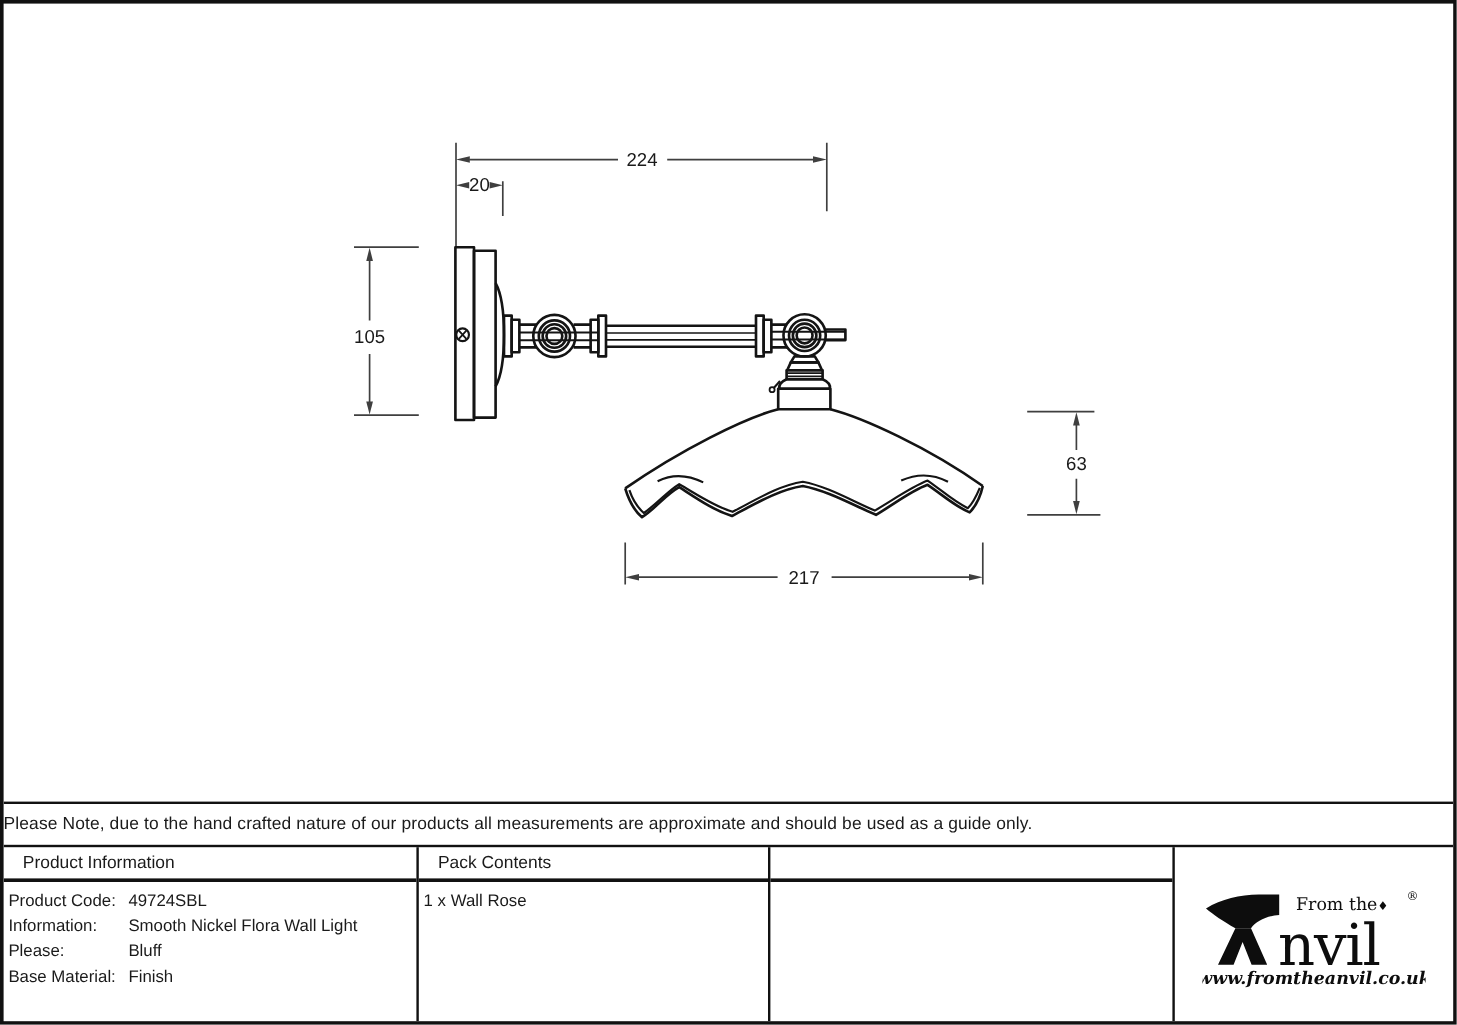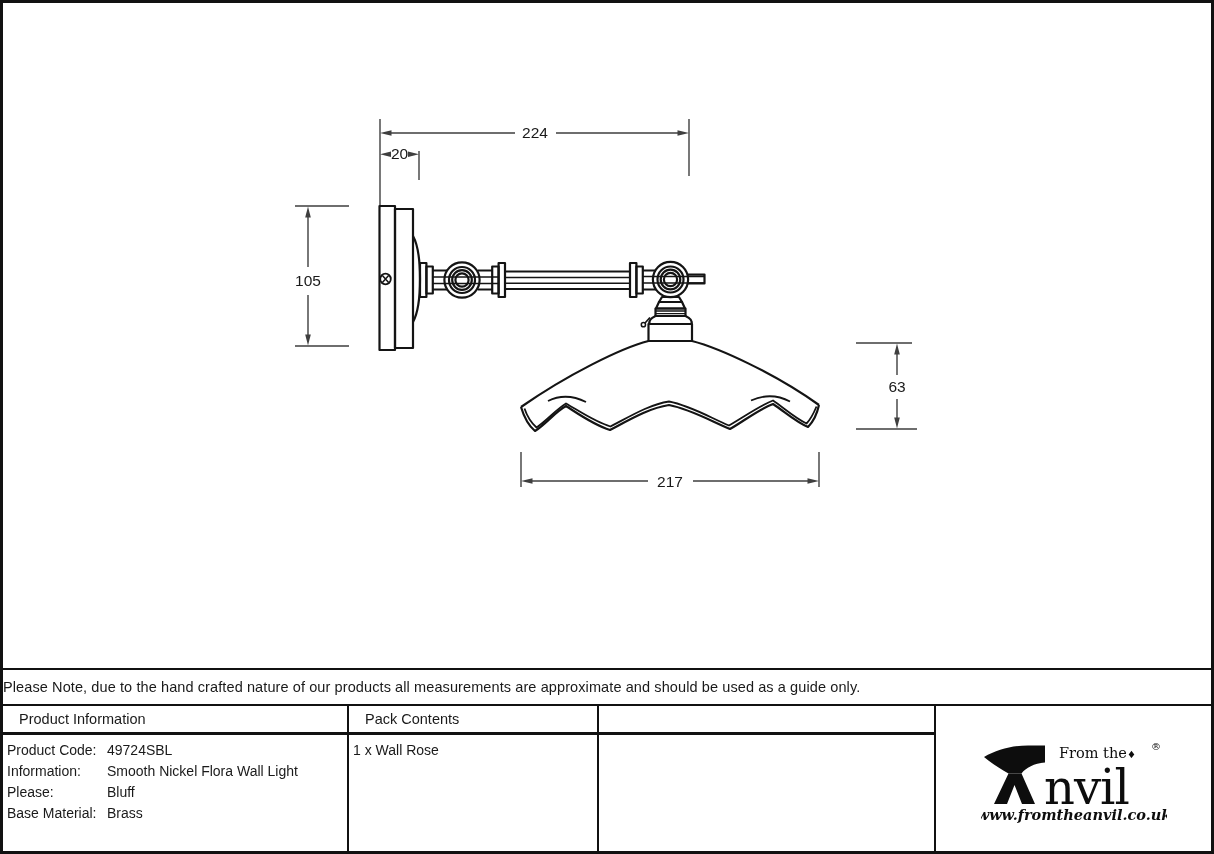--- a/index.html
+++ b/index.html
@@ -19,21 +19,21 @@
     font-size:14.5px; letter-spacing:.1px;
   }
 
   .info-table {
     flex:0 0 147px; border-top:2px solid #111;
     display:flex; flex-direction:row;
   }
   .col { height:100%; }
   .col + .col { border-left:2px solid #111; }
   .col-product  { width:344px; }
-  .col-pack     { width:250px; }
+  .col-pack     { width:293px; }
   .col-empty    { width:337px; }
   .col-logo     { flex:1 1 auto; display:flex; align-items:center; justify-content:center; }
   .cell-hdr {
     height:29px; border-bottom:3px solid #111;
     display:flex; align-items:center; padding-left:16px;
     font-size:14.5px;
   }
   .cell-body { padding:8px 6px 0 4px; font-size:14px; }
   .prod-grid { display:grid; grid-template-columns:100px 1fr; row-gap:6px; }
   .prod-grid span { line-height:15px; }
@@ -174,21 +174,21 @@
       </div>
       <div class="cell-body">
         <div class="prod-grid">
           <span>Product Code:</span>
           <span>49724SBL</span>
           <span>Information:</span>
           <span>Smooth Nickel Flora Wall Light</span>
           <span>Please:</span>
           <span>Bluff</span>
           <span>Base Material:</span>
-          <span>Brass</span>
+          <span>Finish</span>
         </div>
       </div>
     </div>
 
     <div class="col col-pack">
       <div class="cell-hdr">
         <span>Pack Contents</span>
       </div>
       <div class="cell-body pack-list">
         <div>1 x Wall Rose</div>

